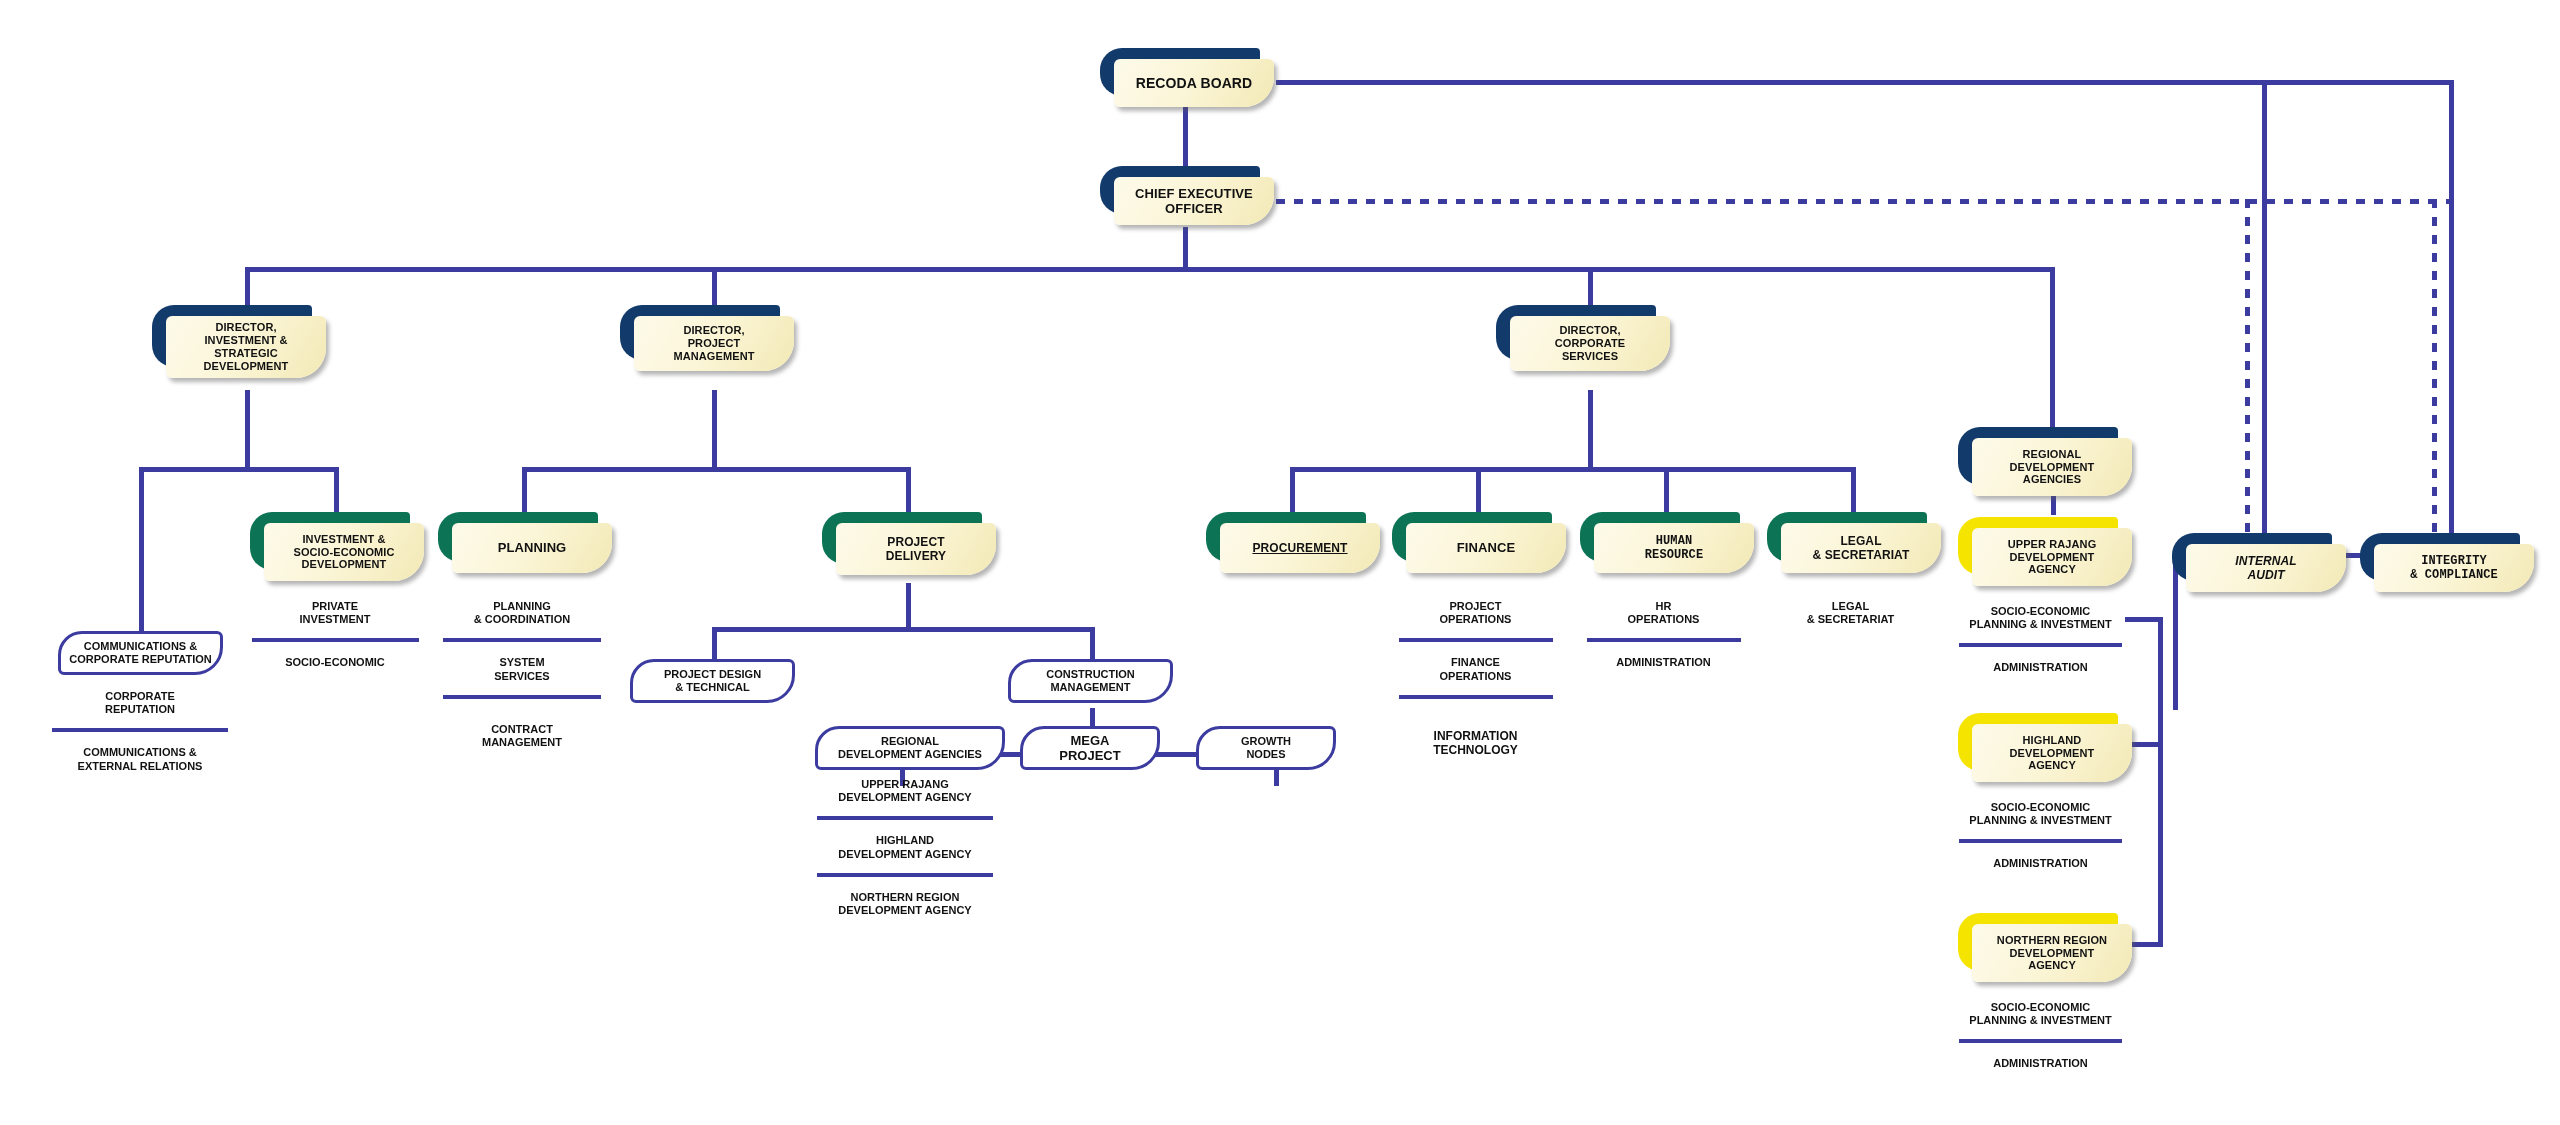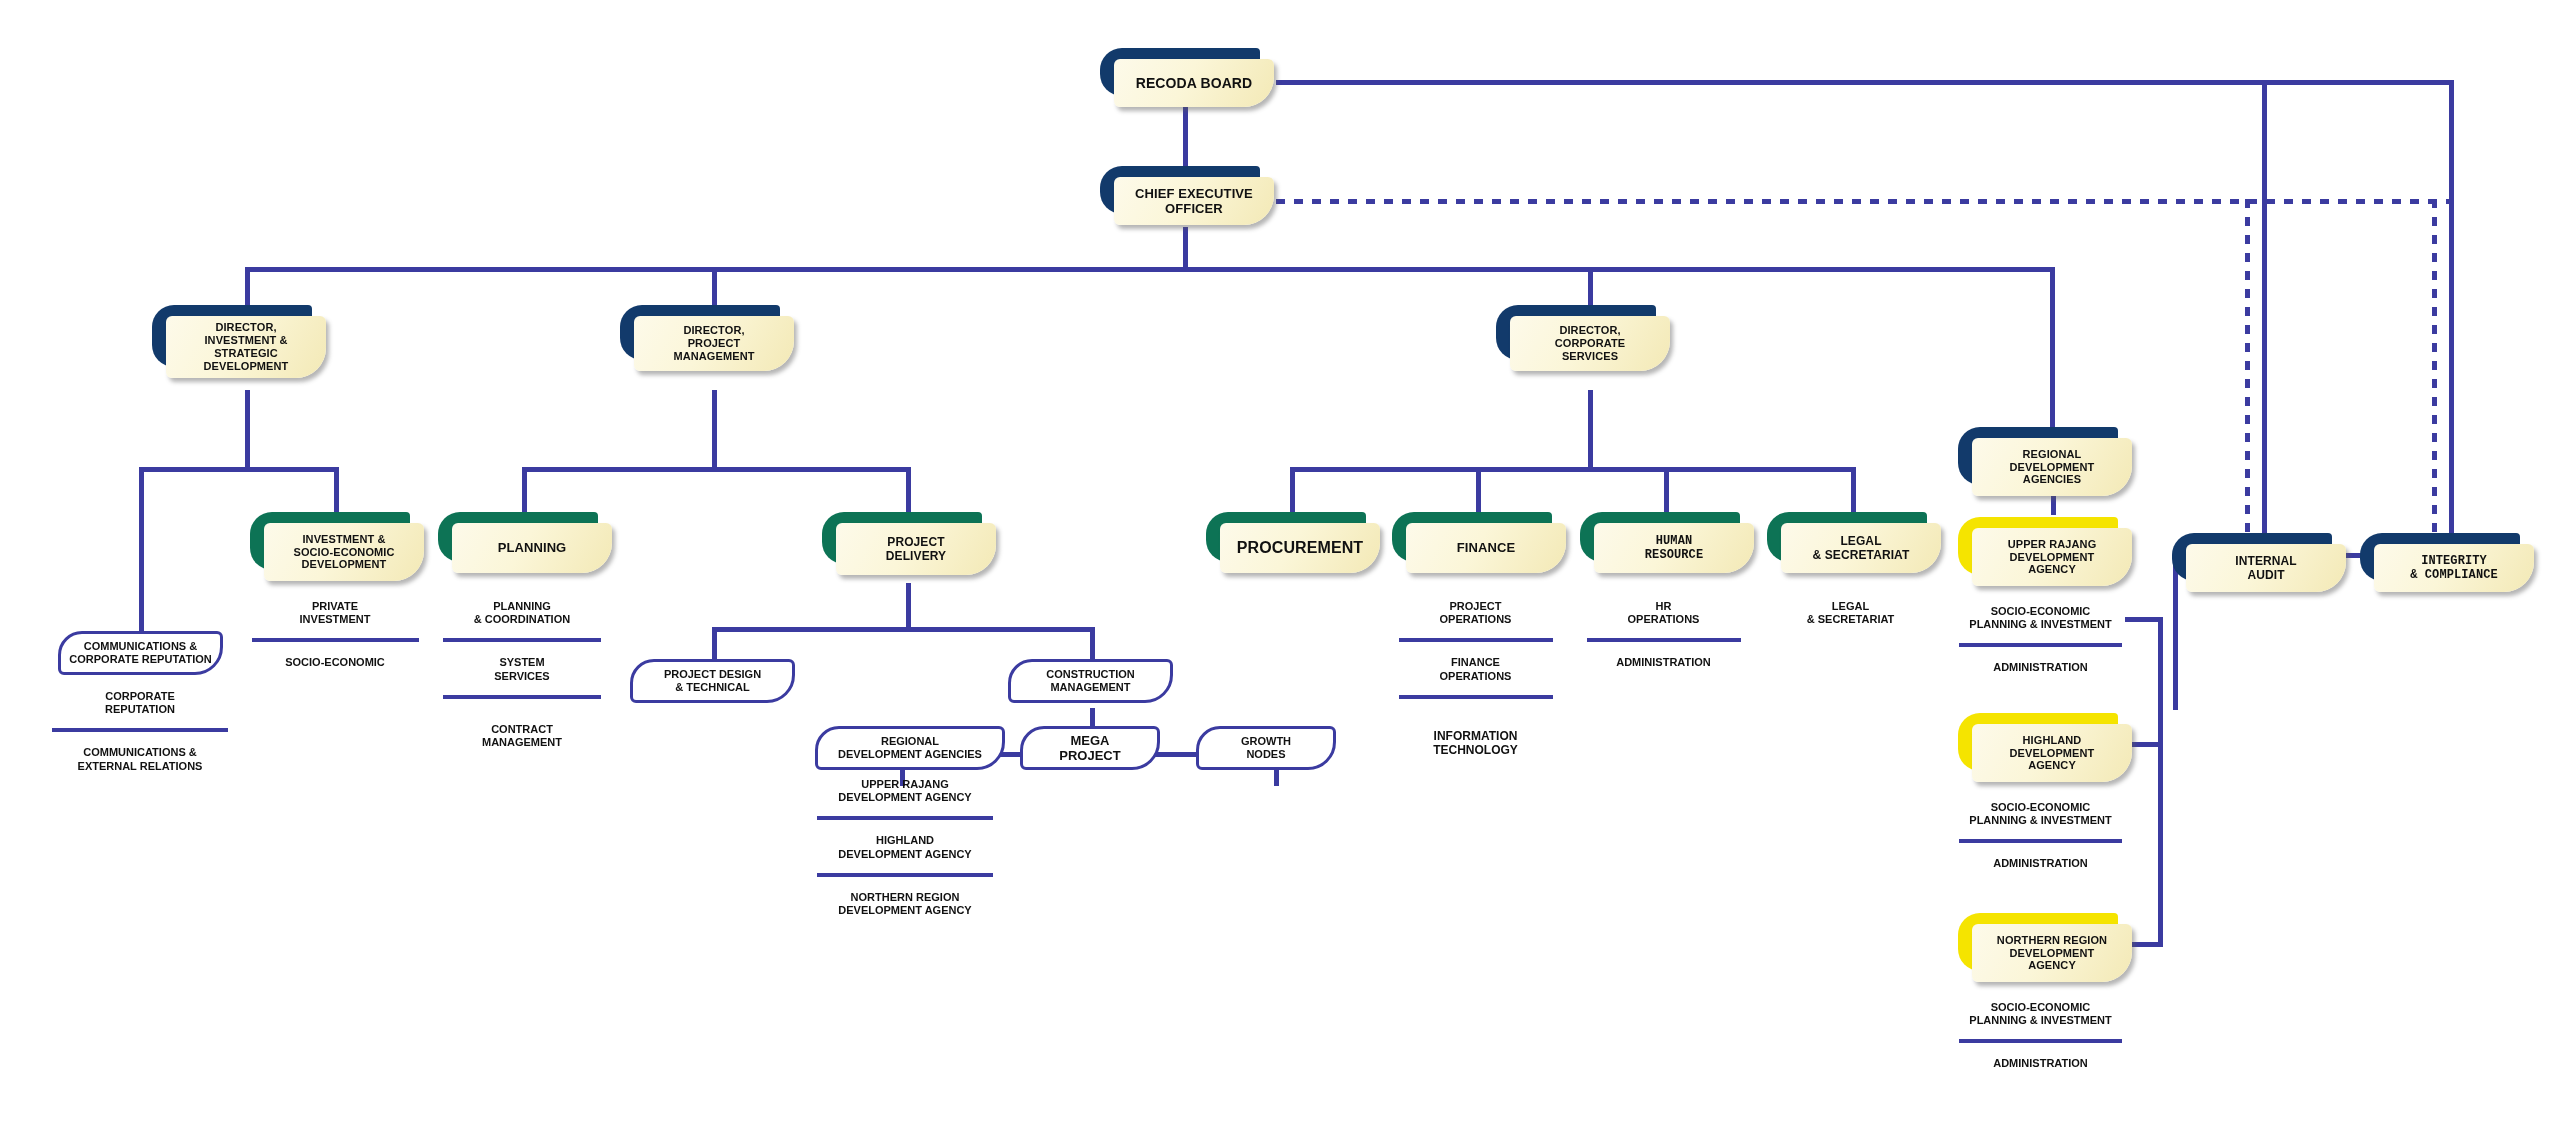--- a/index.html
+++ b/index.html
@@ -136,21 +136,21 @@
     </div>
   </div>
 
   <div class="node navy" style="left:1958px;top:427px;width:160px;height:58px;">
     <div class="accent"></div>
     <div class="face">
       <span style="font-size:11px;"><b>REGIONAL</b><br><b>DEVELOPMENT</b><br><b>AGENCIES</b></span>
     </div>
   </div>
 
-  <div class="node navy" style="left:2172px;top:533px;width:160px;height:48px;">
+  <div class="node navy" style="left:2172px;top:533px;width:160px;height:48px;font-style:italic;">
     <div class="accent"></div>
     <div class="face">
       <span style="font-size:12px;"><b>INTERNAL</b><br><b>AUDIT</b></span>
     </div>
   </div>
 
   <div class="node navy" style="left:2360px;top:533px;width:160px;height:48px;">
     <div class="accent"></div>
     <div class="face">
       <span style="font-size:12px;font-family:Liberation Mono, monospace;"><b>INTEGRITY</b><br><b>&amp; COMPLIANCE</b></span>
@@ -174,21 +174,21 @@
   <div class="node green" style="left:822px;top:512px;width:160px;height:52px;">
     <div class="accent"></div>
     <div class="face">
       <span style="font-size:12px;"><b>PROJECT</b><br><b>DELIVERY</b></span>
     </div>
   </div>
 
   <div class="node green" style="left:1206px;top:512px;width:160px;height:50px;">
     <div class="accent"></div>
     <div class="face">
-      <span style="font-size:16px;">PROCUREMENT</span>
+      <span style="font-size:12px;text-decoration:underline;">PROCUREMENT</span>
     </div>
   </div>
 
   <div class="node green" style="left:1392px;top:512px;width:160px;height:50px;">
     <div class="accent"></div>
     <div class="face">
       <span style="font-size:13px;">FINANCE</span>
     </div>
   </div>
 

